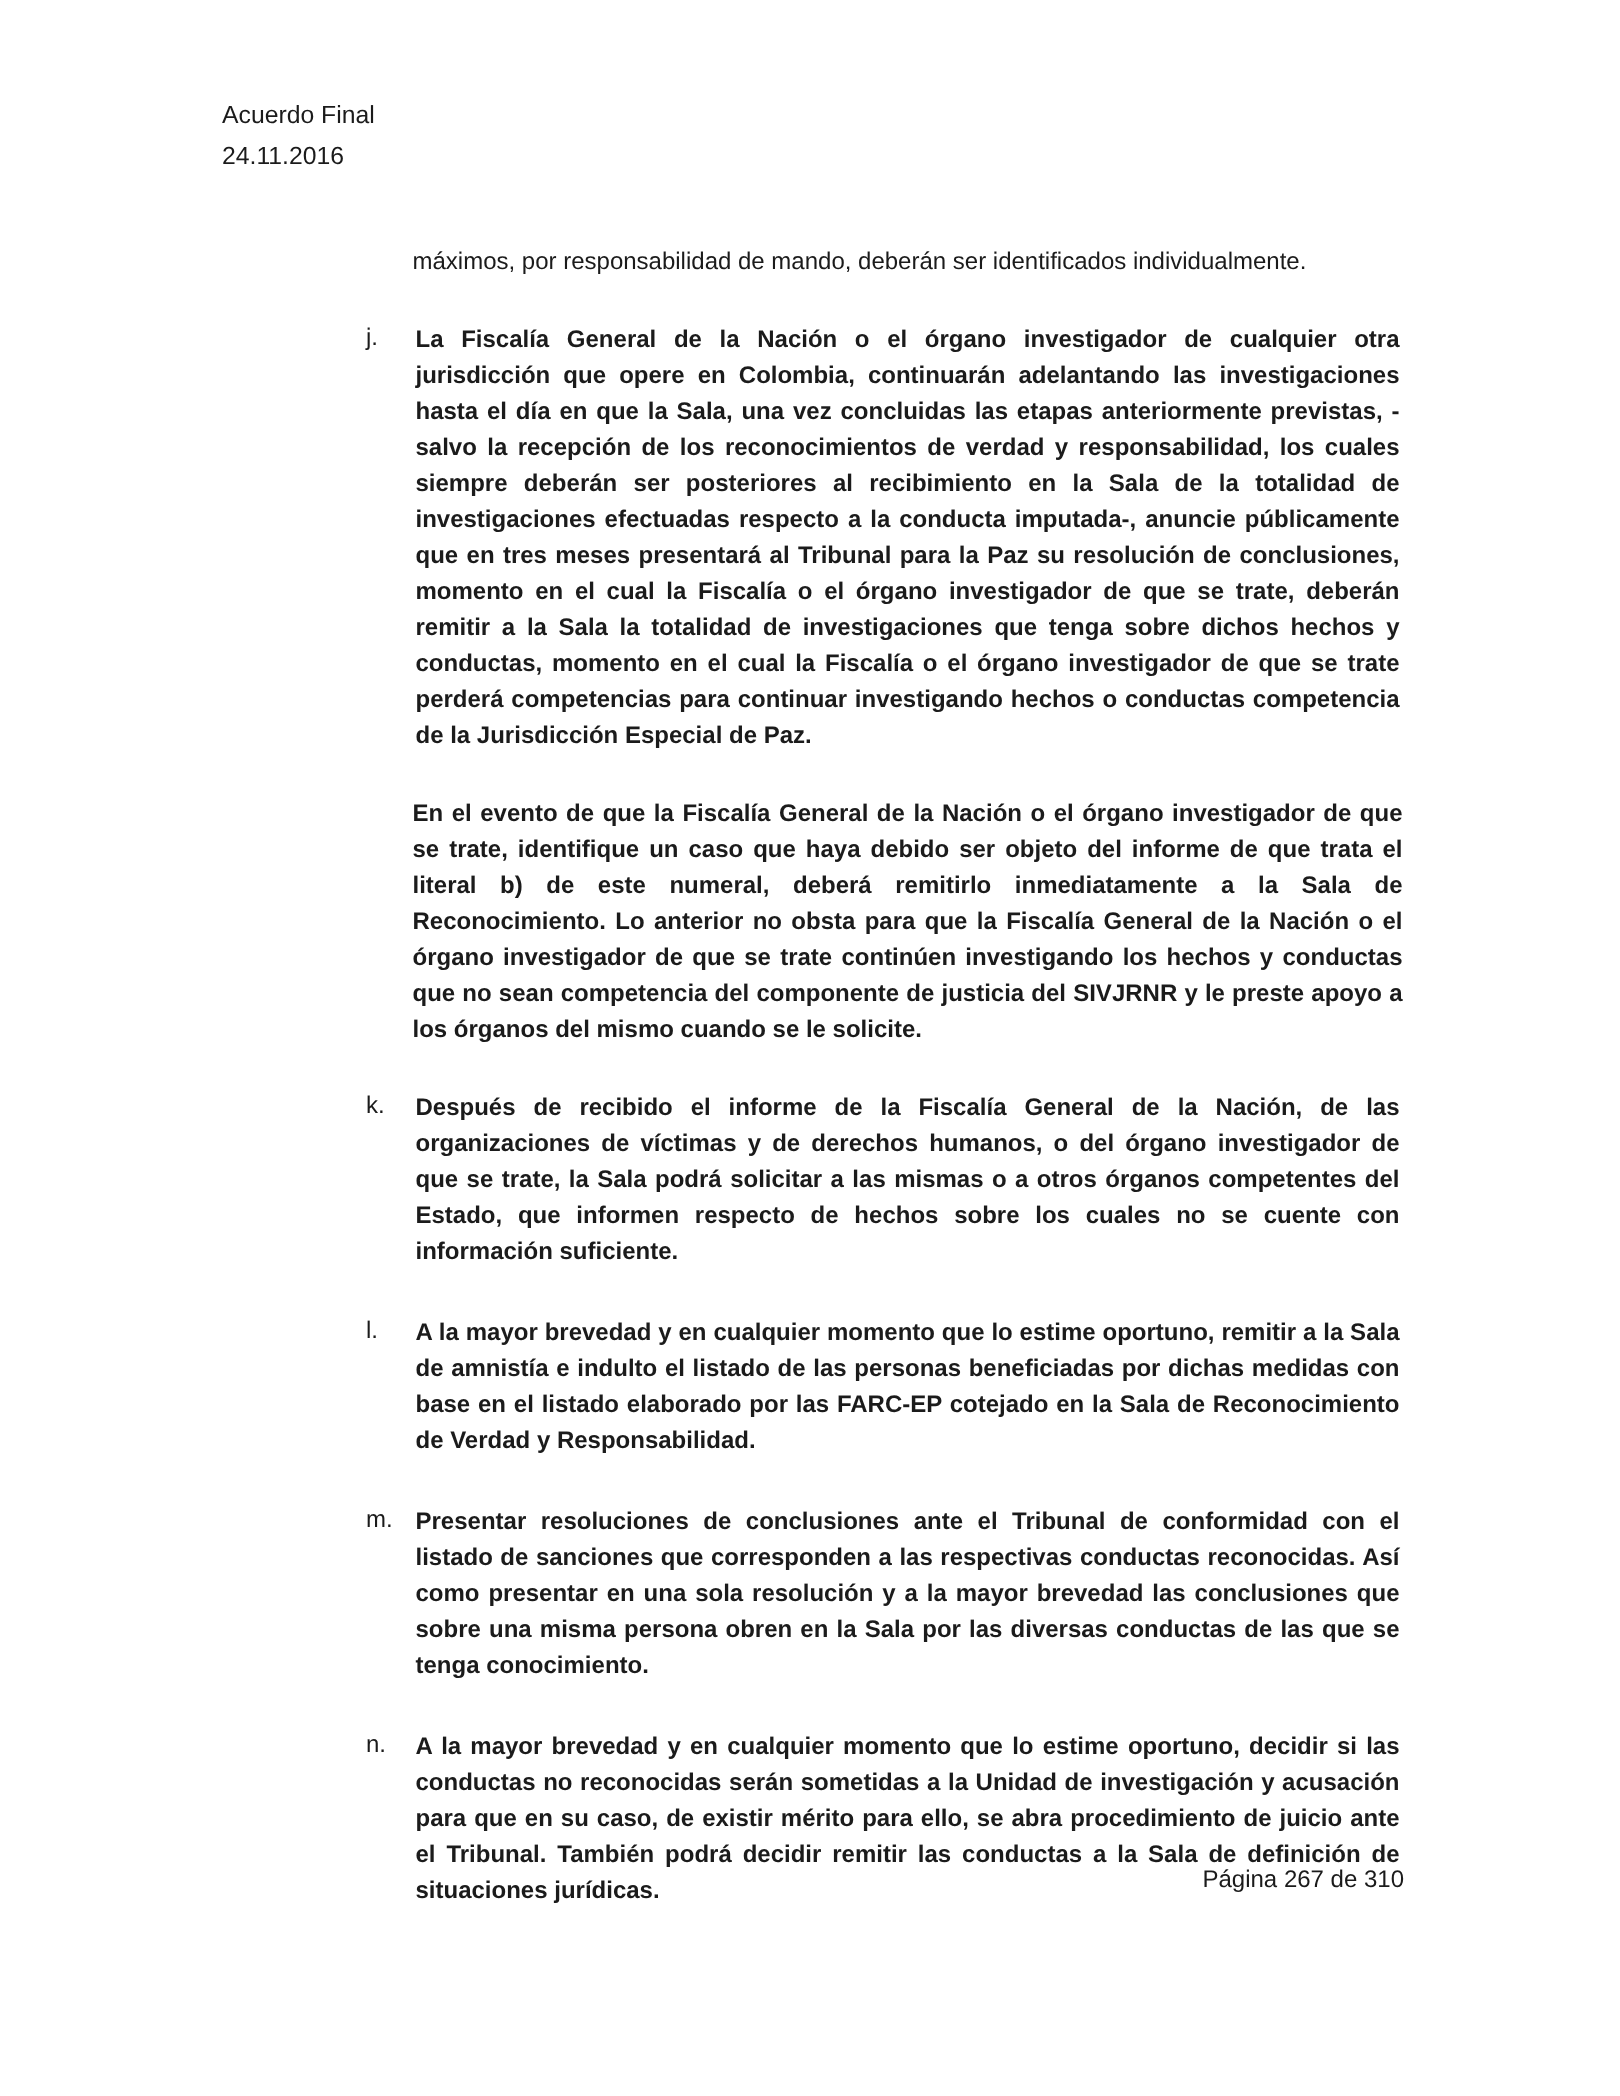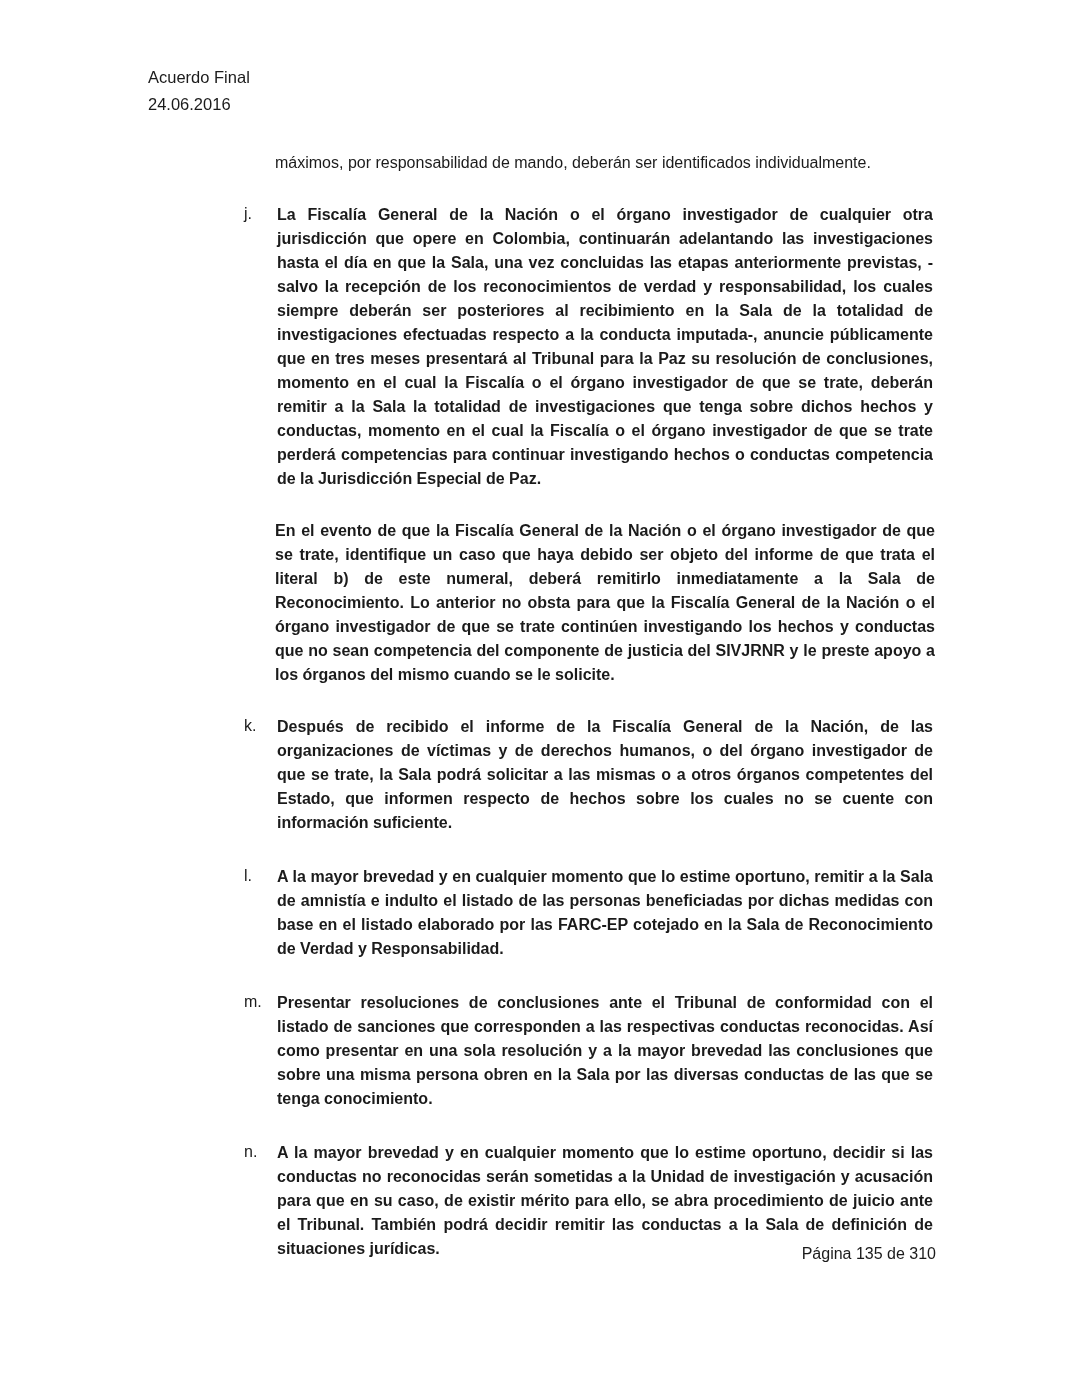--- a/index.html
+++ b/index.html
@@ -25,21 +25,21 @@
     top: 62px;
   }
   .doc-header .line {
     font-size: 16.5px;
     line-height: 25px;
     white-space: nowrap;
   }
   .content {
     position: absolute;
     left: 240px;
-    top: 148px;
+    top: 160px;
     width: 696px; 
   }
   .hang-indent {
     margin-left: 32px; 
   }
   p.para {
     text-align: justify;
     margin-bottom: 24px;
   }
   .li {
@@ -67,21 +67,21 @@
     text-align: right;
   }
 </style>
 </head>
 <body>
 
 <div class="page">
 
   <header class="doc-header">
     <div class="line">Acuerdo Final</div>
-    <div class="line">24.06.2016</div>
+    <div class="line">24.11.2016</div>
   </header>
 
   <main class="content">
 
     <p class="para hang-indent">máximos, por responsabilidad de mando, deberán ser identificados individualmente.</p>
 
     <div class="li">
       <span class="marker">j.</span>
       <div class="li-body">
         <p class="para">La Fiscalía General de la Nación o el órgano investigador de cualquier otra jurisdicción que opere en Colombia, continuarán adelantando las investigaciones hasta el día en que la Sala, una vez concluidas las etapas anteriormente previstas, - salvo la recepción de los reconocimientos de verdad y responsabilidad, los cuales siempre deberán ser posteriores al recibimiento en la Sala de la totalidad de investigaciones efectuadas respecto a la conducta imputada-, anuncie públicamente que en tres meses presentará al Tribunal para la Paz su resolución de conclusiones, momento en el cual la Fiscalía o el órgano investigador de que se trate, deberán remitir a la Sala la totalidad de investigaciones que tenga sobre dichos hechos y conductas, momento en el cual la Fiscalía o el órgano investigador de que se trate perderá competencias para continuar investigando hechos o conductas competencia de la Jurisdicción Especial de Paz.</p>
@@ -113,15 +113,15 @@
 
     <div class="li">
       <span class="marker">n.</span>
       <div class="li-body">
         <p class="para">A la mayor brevedad y en cualquier momento que lo estime oportuno, decidir si las conductas no reconocidas serán sometidas a la Unidad de investigación y acusación para que en su caso, de existir mérito para ello, se abra procedimiento de juicio ante el Tribunal. También podrá decidir remitir las conductas a la Sala de definición de situaciones jurídicas.</p>
       </div>
     </div>
 
   </main>
 
-  <div class="footer">Página 135 de 310</div>
+  <div class="footer">Página 267 de 310</div>
 
 </div>
 
 </body></html>

